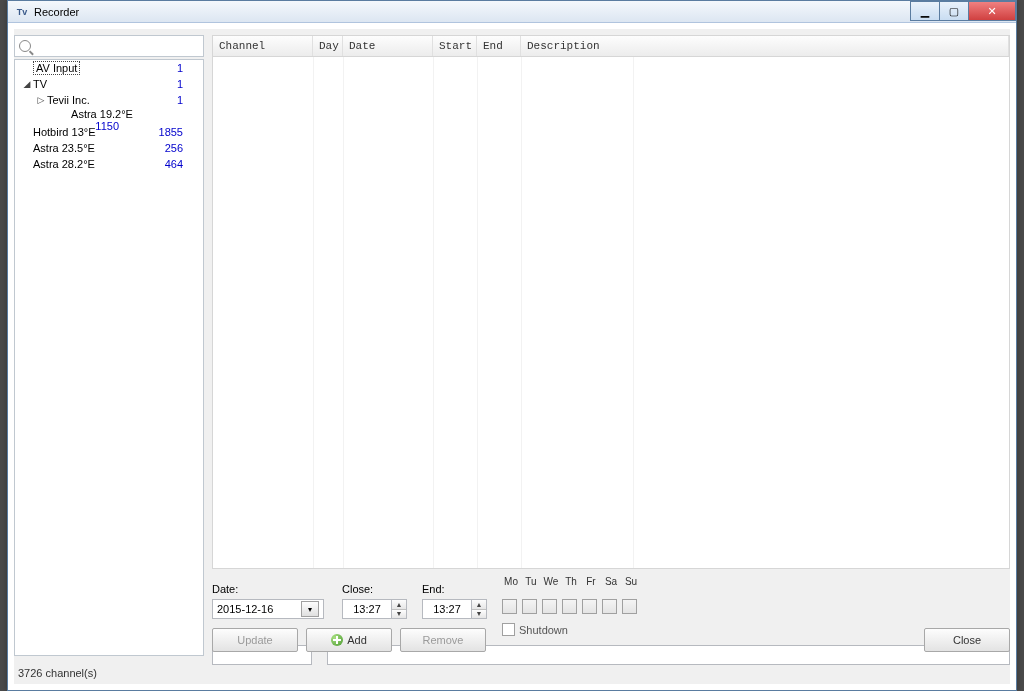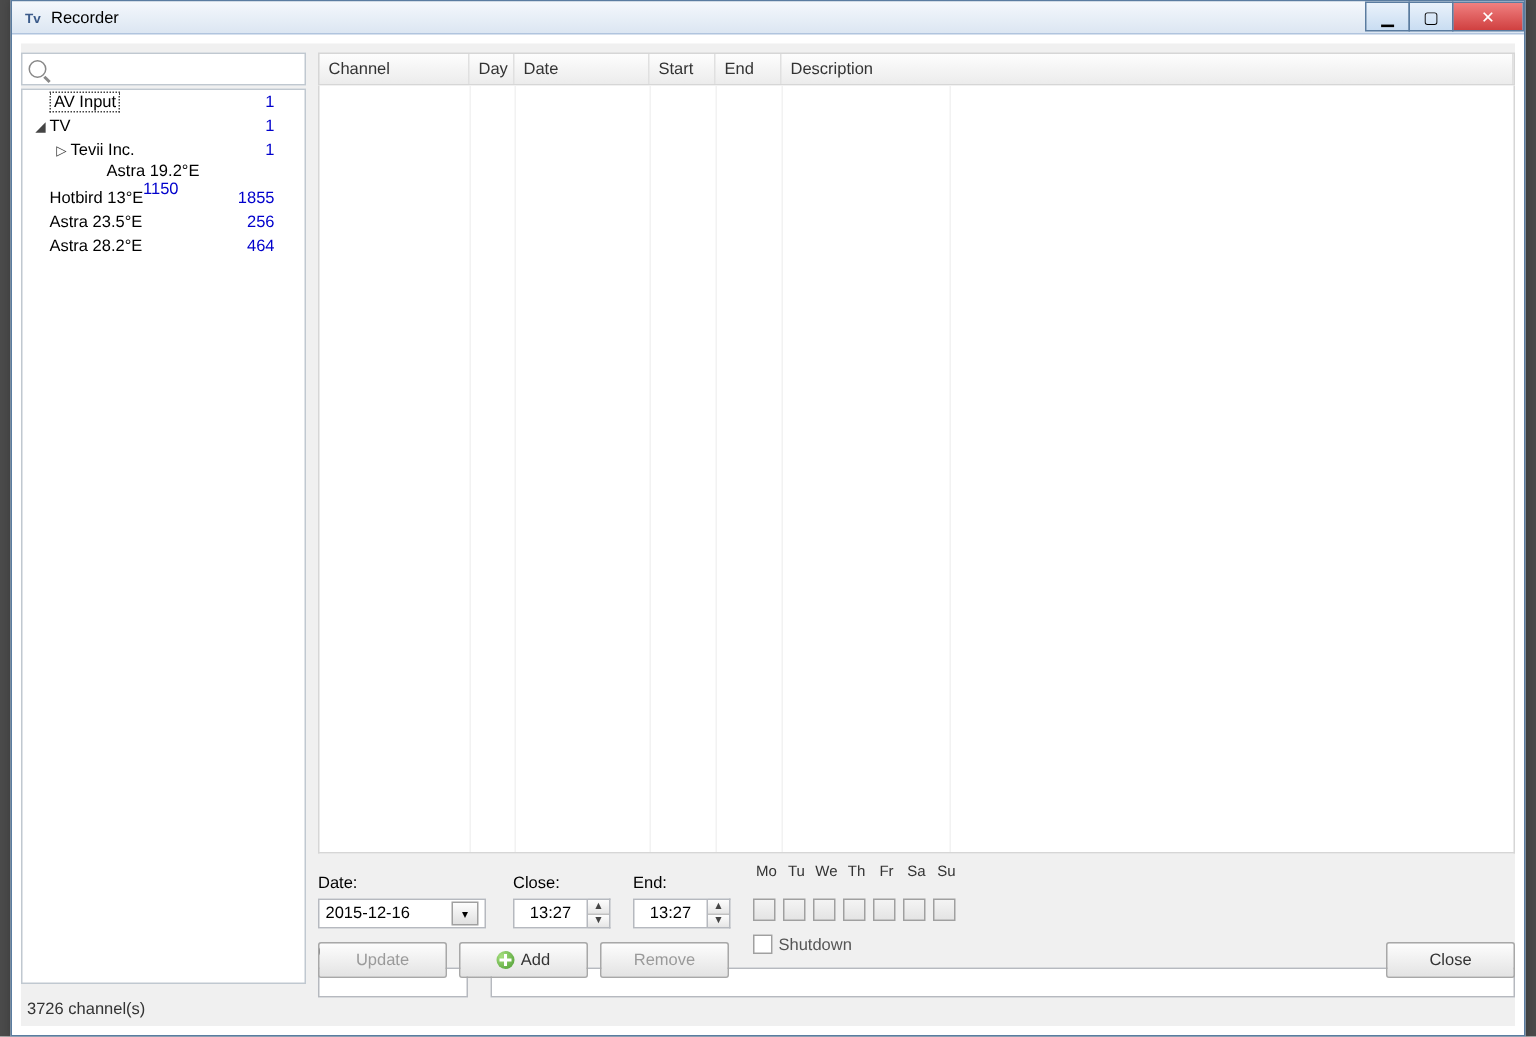--- a/index.html
+++ b/index.html
@@ -20,21 +20,21 @@
 .searchbox input { border:none; outline:none; flex:1; margin-left:4px; font-size:11px; }
 .tree { position:absolute; left:0; top:30px; width:190px; bottom:28px; background:#fff; border:1px solid #c0c8d0; overflow:auto; }
 .treerow { display:flex; align-items:center; height:16px; padding-right:20px; }
 .treerow .expander { width:12px; text-align:center; font-size:9px; color:#444; }
 .treerow .label { flex:1; color:#000; white-space:nowrap; }
 .treerow .count { color:#0000cc; text-align:right; min-width:34px; }
 .treerow.selected .label-text { border:1px dotted #444; padding:0 2px; background:#fff; }
 .status { position:absolute; left:0; bottom:0; width:190px; height:22px; display:flex; align-items:center; padding-left:4px; color:#333; }
 .mainarea { position:absolute; left:198px; top:6px; right:0; bottom:0; }
 .listhdr { height:22px; background:linear-gradient(#fdfdfd,#ececec); border:1px solid #d6d6d6; display:flex; }
-.listhdr .col { border-right:1px solid #e0e0e0; padding:4px 6px; color:#333; }
+.listhdr .col { border-right:1px solid #e0e0e0; padding:4px 6px; color:#333;font-family:Liberation Mono, monospace; }
 .listbody { position:absolute; left:0; top:22px; right:0; height:512px; background:#fff; border-left:1px solid #d6d6d6; border-right:1px solid #d6d6d6; border-bottom:1px solid #d6d6d6; }
 .formpanel { position:absolute; left:0; right:0; top:540px; bottom:30px; }
 .lbl { color:#000; }
 .underlined { text-decoration-color:#000; }
 .datebox, .timebox, .txtbox { background:#fff; border:1px solid #b6b9bf; height:20px; display:flex; align-items:center; padding:0 4px; }
 .datebox { width:112px; justify-content:space-between; }
 .datebox .calbtn { width:18px; height:16px; border:1px solid #a0a0a0; background:linear-gradient(#fdfdfd,#e0e0e0); font-size:8px; display:flex; align-items:center; justify-content:center; }
 .timebox { width:50px; justify-content:center; position:relative; }
 .spinner { width:15px; height:20px; border:1px solid #b6b9bf; border-left:none; display:flex; flex-direction:column; }
 .spinner div { flex:1; background:linear-gradient(#fdfdfd,#e6e6e6); display:flex; align-items:center; justify-content:center; font-size:7px; color:#444; }

